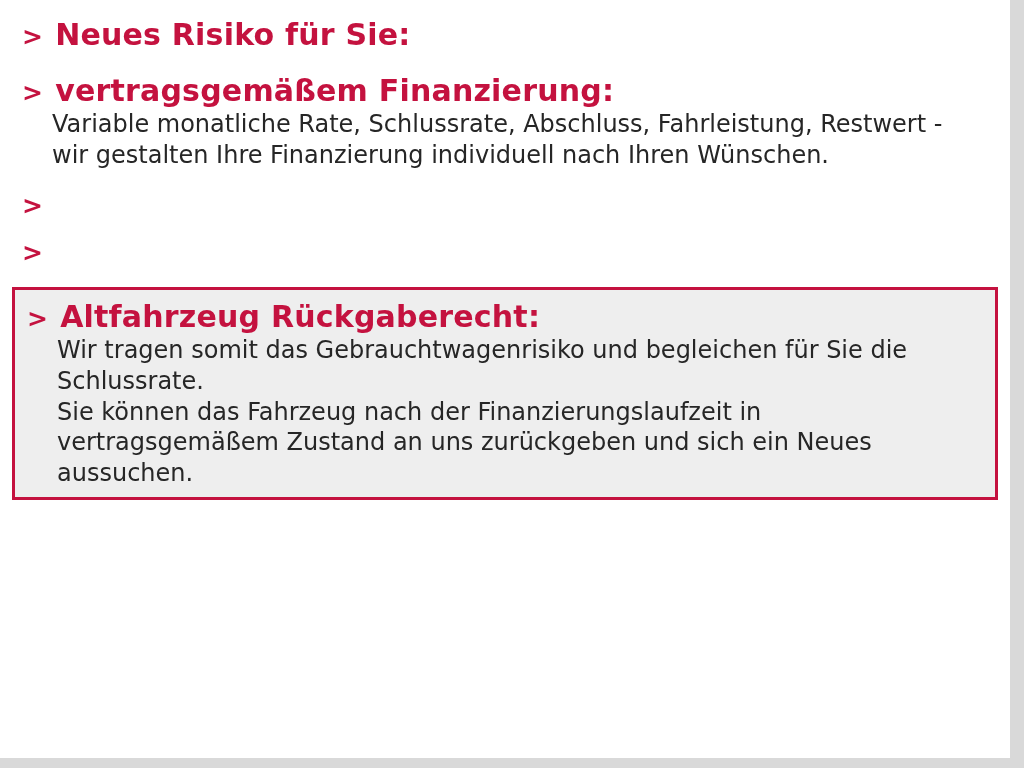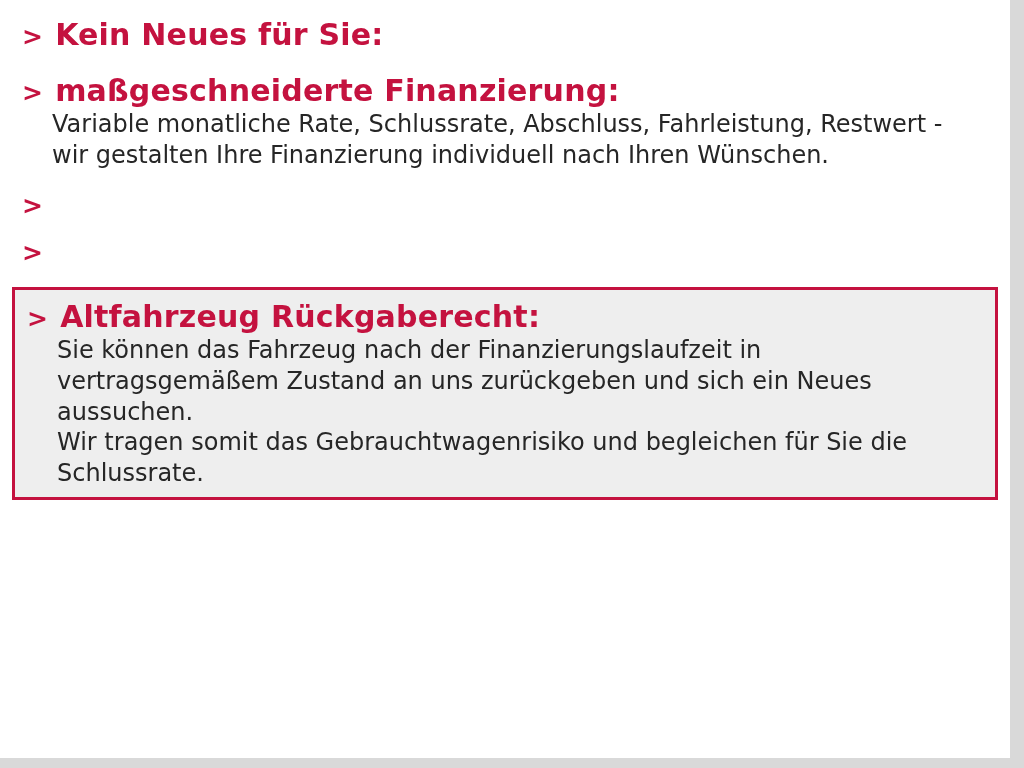--- a/index.html
+++ b/index.html
@@ -94,28 +94,28 @@
 </head>
 <body>
 
 <div class="slide">
 
   <div class="content">
 
     <div class="block">
       <div class="heading">
         <span class="chev">&gt;</span>
-        <span>Kein Neues für Sie:</span>
+        <span>Neues Risiko für Sie:</span>
       </div>
     </div>
 
     <div class="block">
       <div class="heading">
         <span class="chev">&gt;</span>
-        <span>maßgeschneiderte Finanzierung:</span>
+        <span>vertragsgemäßem Finanzierung:</span>
       </div>
       <p class="body-text">Variable monatliche Rate, Schlussrate, Abschluss, Fahrleistung, Restwert - wir gestalten Ihre Finanzierung individuell nach Ihren Wünschen.</p>
     </div>
 
     <div class="block">
       <div class="heading">
         <span class="chev">&gt;</span>
       </div>
     </div>
 
@@ -123,21 +123,21 @@
       <div class="heading">
         <span class="chev">&gt;</span>
       </div>
     </div>
 
     <div class="block highlight">
       <div class="heading">
         <span class="chev">&gt;</span>
         <span>Altfahrzeug Rückgaberecht:</span>
       </div>
+      <p class="body-text">Wir tragen somit das Gebrauchtwagenrisiko und begleichen für Sie die Schlussrate.</p>
       <p class="body-text">Sie können das Fahrzeug nach der Finanzierungslaufzeit in vertragsgemäßem Zustand an uns zurückgeben und sich ein Neues aussuchen.</p>
-      <p class="body-text">Wir tragen somit das Gebrauchtwagenrisiko und begleichen für Sie die Schlussrate.</p>
     </div>
 
   </div>
 
   <div class="edge-right"></div>
   <div class="edge-bottom"></div>
 </div>
 
 </body></html>

